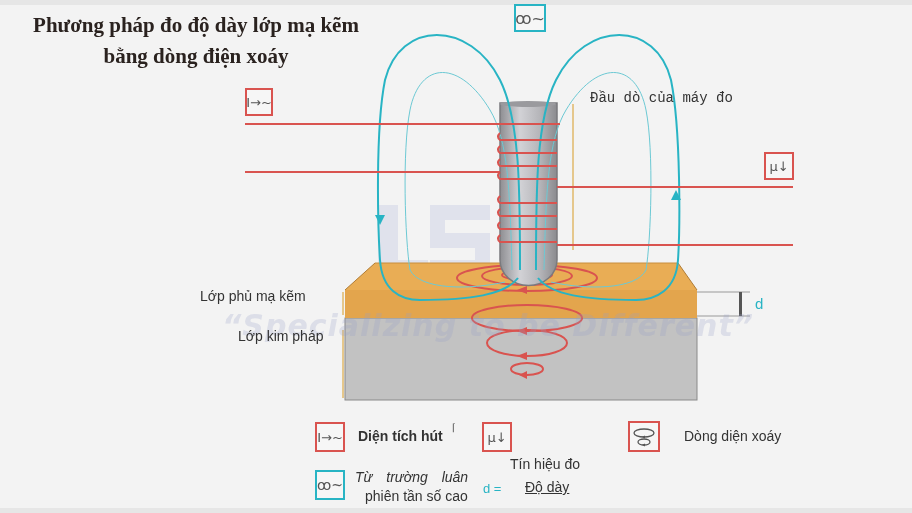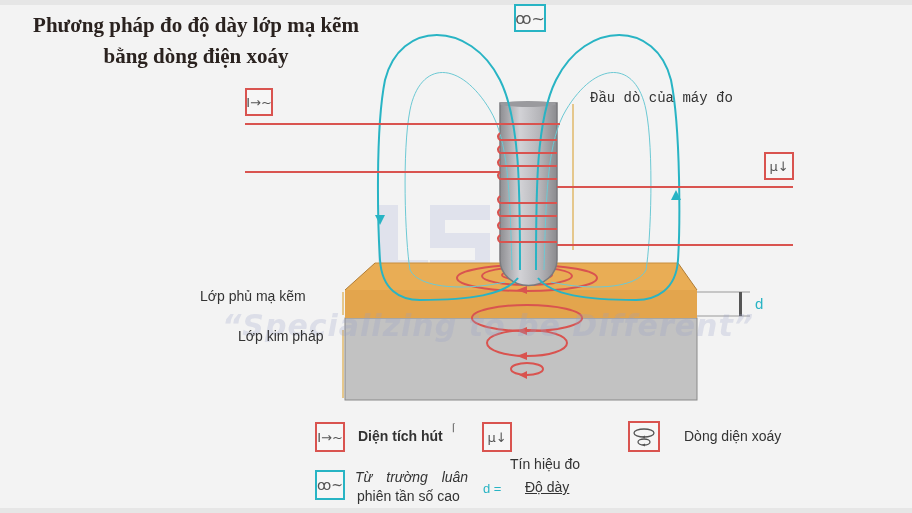--- a/index.html
+++ b/index.html
@@ -137,18 +137,18 @@
         <ellipse cx="12" cy="8" rx="10" ry="4" fill="none" stroke="#555" stroke-width="1.3"></ellipse>
         <ellipse cx="12" cy="17" rx="6" ry="3" fill="none" stroke="#555" stroke-width="1.3"></ellipse>
         <polygon points="10,12 13,10.5 13,13.5" fill="#555"></polygon>
         <polygon points="10,20 13,18.5 13,21.5" fill="#555"></polygon>
       </svg>
     </div>
     <div class="legend-text" style="left:684px;top:428px;">Dòng diện xoáy</div>
 
     <div class="icon-box icon-teal" style="left:315px;top:470px;width:30px;height:30px;font-size:14px;">ꝏ~</div>
     <div class="legend-text" style="left:355px;top:469px;word-spacing:10px;font-style:italic;">Từ trường luân</div>
-    <div class="legend-text" style="left:349px;top:488px;padding-left:8px;">phiên tần số cao</div>
+    <div class="legend-text" style="left:357px;top:488px;padding-left:8px;">phiên tần số cao</div>
 
     <div class="legend-text" style="left:483px;top:481px;color:#28b4c4;font-size:13px;">d =</div>
     <div class="legend-text" style="left:525px;top:479px;text-decoration:underline;">Độ dày</div>
   </div>
 </div>
 
 </body></html>

